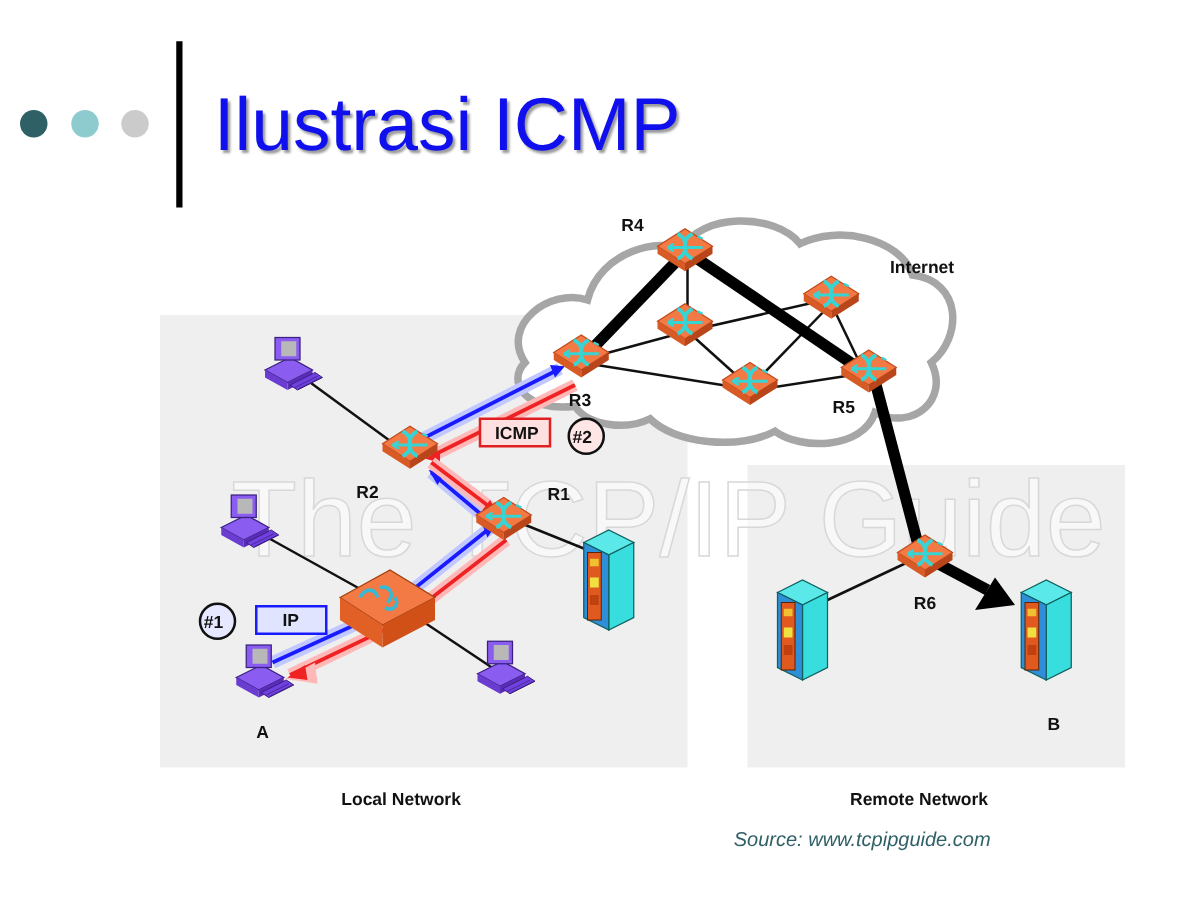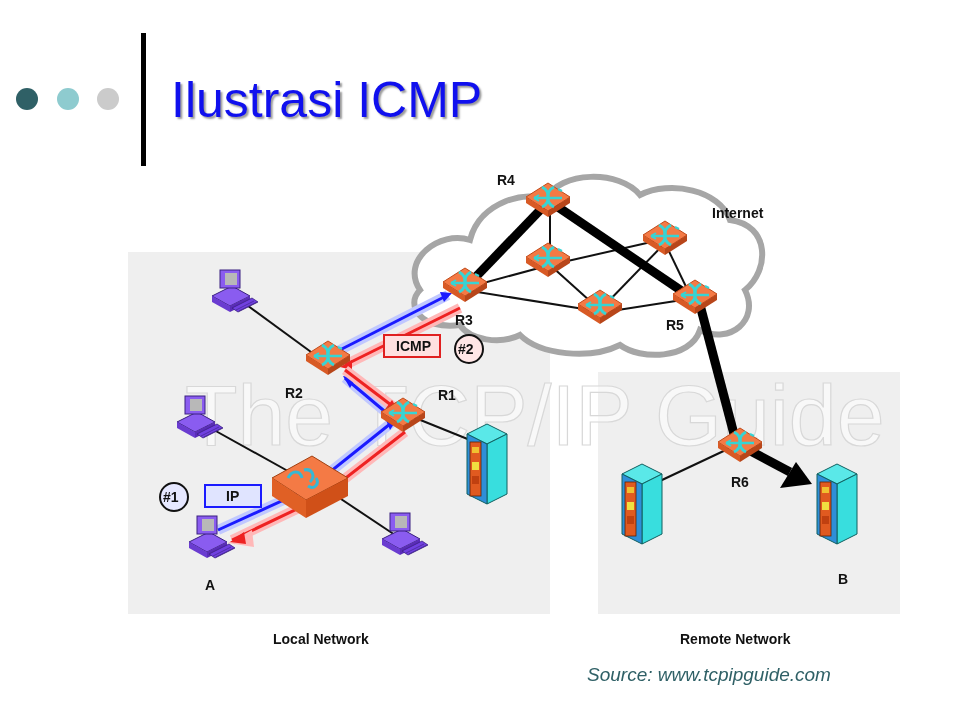--- a/index.html
+++ b/index.html
@@ -2,24 +2,24 @@
 <html><head>
 <meta charset="utf-8">
 <style>
   html, body { margin:0; padding:0; }
   body { width:960px; height:720px; background:#ffffff; position:relative; overflow:hidden; font-family:"Liberation Sans", sans-serif; }
   .dot { position:absolute; width:22px; height:22px; border-radius:50%; top:88px; }
   .dot1 { left:16px; background:#2f6066; }
   .dot2 { left:57px; background:#8ecbcf; }
   .dot3 { left:97px; background:#cbcbcb; }
   .vbar { position:absolute; left:141px; top:33px; width:5px; height:133px; background:#000; }
-  .title { position:absolute; left:171px; top:70px; font-size:50px; color:#1010ee; text-shadow:2px 2px 2px #9a9a9a; letter-spacing:0px; line-height:60px; white-space:nowrap; }
+  .title { position:absolute; left:171px; top:70px; font-size:60px; color:#1010ee; text-shadow:2px 2px 2px #9a9a9a; letter-spacing:0px; line-height:60px; white-space:nowrap; }
   svg#diagram { position:absolute; left:0; top:0; }
   .lbl { font-family:"Liberation Sans", sans-serif; font-weight:bold; font-size:14px; fill:#111; }
-  .source { position:absolute; left:587px; top:664px; font-size:19px; font-style:italic; color:#2f6066; white-space:nowrap; }
+  .source { position:absolute; left:587px; top:664px; font-size:16px; font-style:italic; color:#2f6066; white-space:nowrap; }
 </style>
 </head>
 <body>
 
 <div class="dot dot1"></div>
 <div class="dot dot2"></div>
 <div class="dot dot3"></div>
 <div class="vbar"></div>
 <div class="title">Ilustrasi ICMP</div>
 

